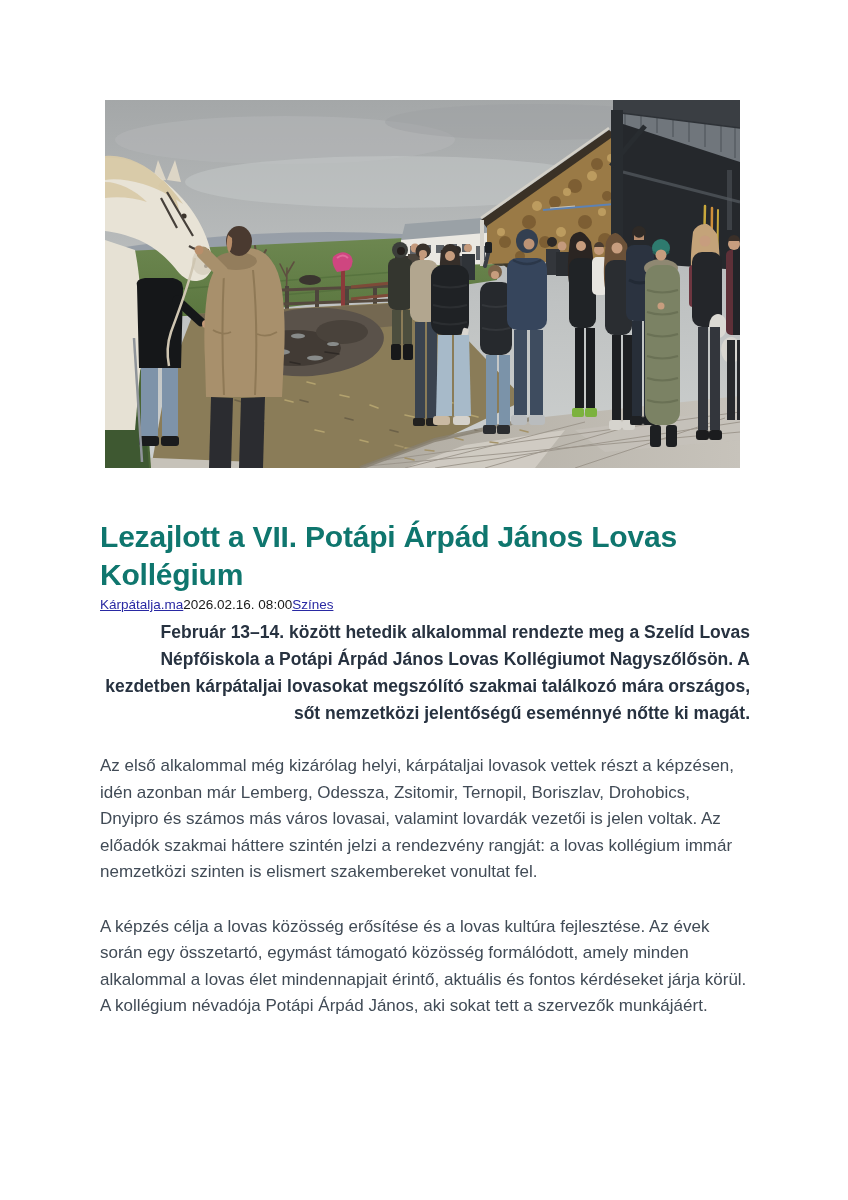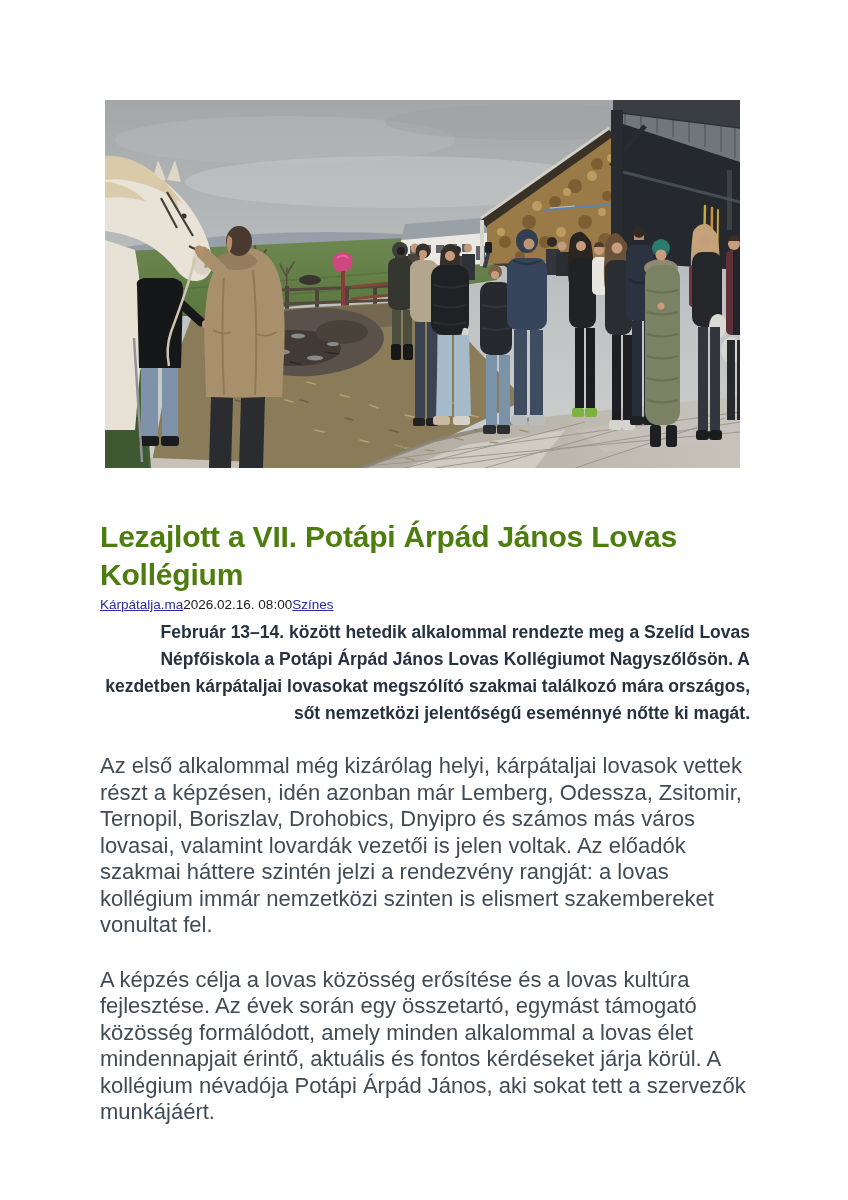--- a/index.html
+++ b/index.html
@@ -8,29 +8,29 @@
     font-family:"Liberation Sans","DejaVu Sans",sans-serif;
   }
   .page{position:absolute;inset:0;background:#ffffff;}
   figure.photo{
     position:absolute;left:105px;top:100px;width:635px;height:368px;margin:0;
     overflow:hidden;background:#b9bcbd;
   }
   figure.photo svg{display:block;width:635px;height:368px;}
   .content{position:absolute;left:100px;top:518px;width:650px;}
   h1.title{
-    margin:0;font-size:30px;line-height:38px;font-weight:700;color:#4d7c0f;
+    margin:0;font-size:30px;line-height:38px;font-weight:700;color:#0f766e;
     letter-spacing:-0.2px;
   }
   .meta{margin-top:2px;font-size:13.5px;line-height:17px;color:#191919;}
   .meta a{color:#2929a3;text-decoration:underline;cursor:pointer;}
   p.lead{
     margin:6px 0 0 0;font-size:17.5px;line-height:27px;font-weight:700;color:#273240;text-align:right;
   }
-  p.body-p{margin:26px 0 0 0;font-size:22px;line-height:26.5px;color:#414b56;}
+  p.body-p{margin:26px 0 0 0;font-size:17px;line-height:26.5px;color:#414b56;}
   p.body-p + p.body-p{margin-top:28px;}
 </style>
 </head>
 <body>
 
 <div class="page">
 
   <figure class="photo">
     <svg viewBox="0 0 635 368" preserveAspectRatio="none" role="img">
       <defs>

